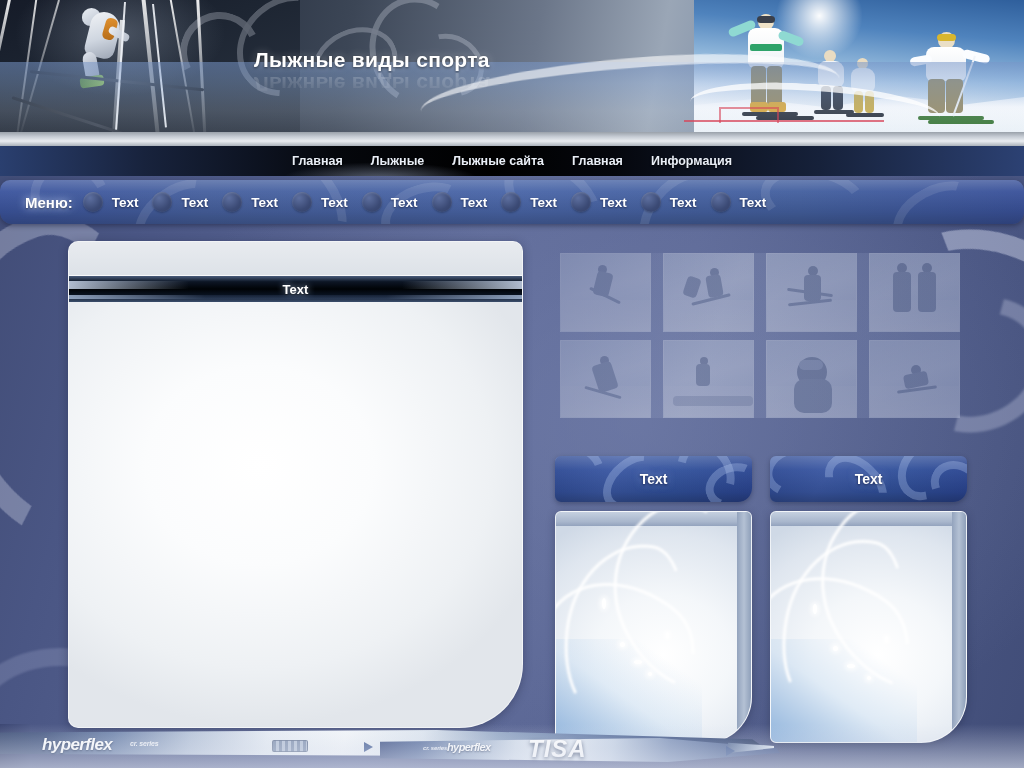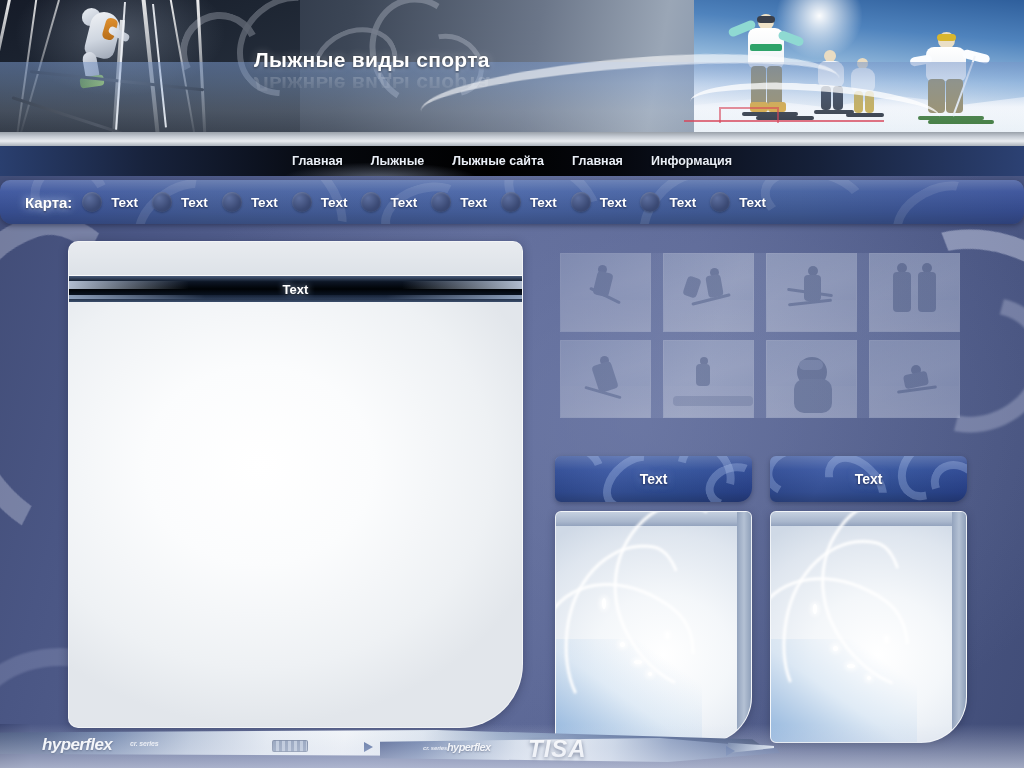--- a/index.html
+++ b/index.html
@@ -558,21 +558,21 @@
   <div id="menu-strip">
     <div class="menu-orn" style="left:30px;  top:-18px; width:80px;  height:70px; transform:rotate(20deg);"></div>
     <div class="menu-orn" style="left:130px; top:6px;   width:95px;  height:60px; transform:rotate(-35deg);"></div>
     <div class="menu-orn" style="left:250px; top:-14px; width:110px; height:66px; transform:rotate(55deg);"></div>
     <div class="menu-orn" style="left:380px; top:4px;   width:90px;  height:62px; transform:rotate(-18deg);"></div>
     <div class="menu-orn" style="left:500px; top:-16px; width:104px; height:68px; transform:rotate(32deg);"></div>
     <div class="menu-orn" style="left:630px; top:2px;   width:96px;  height:60px; transform:rotate(-50deg);"></div>
     <div class="menu-orn" style="left:760px; top:-12px; width:108px; height:64px; transform:rotate(12deg);"></div>
     <div class="menu-orn" style="left:890px; top:6px;   width:92px;  height:58px; transform:rotate(-28deg);"></div>
 
-    <div id="menu-label">Карта:</div>
+    <div id="menu-label">Меню:</div>
 
     <div class="menu-item">
       <span class="menu-bullet"></span>
       <span class="menu-text">Text</span>
     </div>
     <div class="menu-item">
       <span class="menu-bullet"></span>
       <span class="menu-text">Text</span>
     </div>
     <div class="menu-item">

